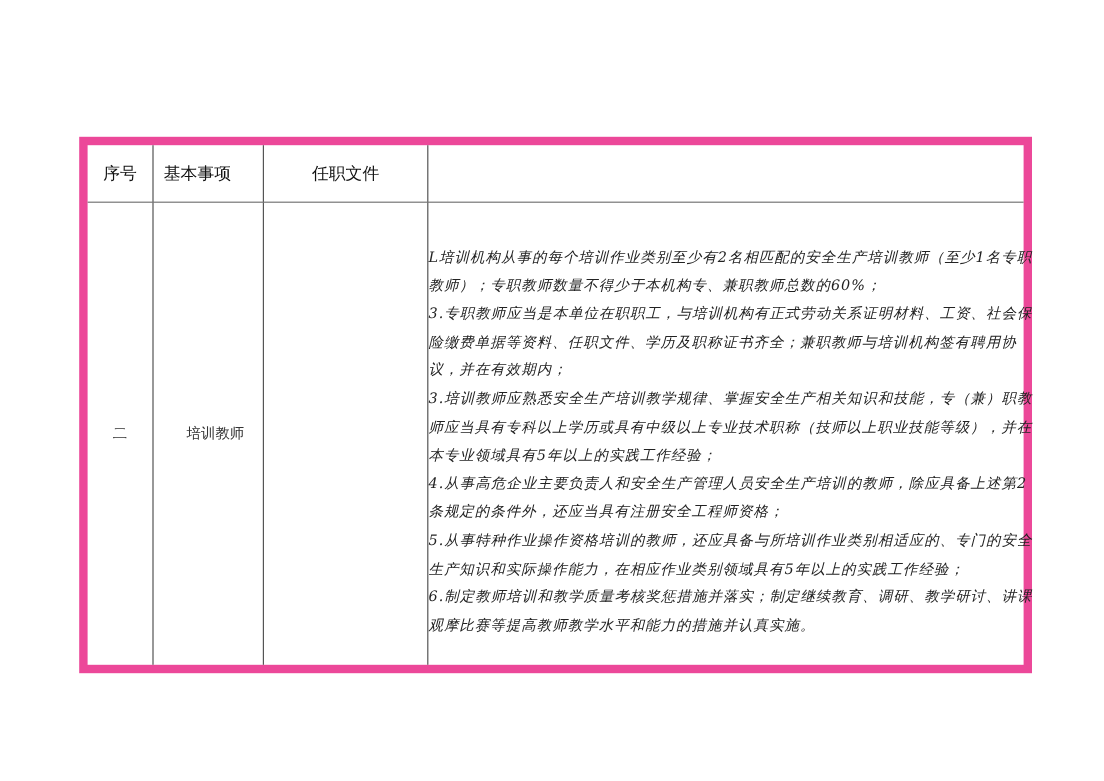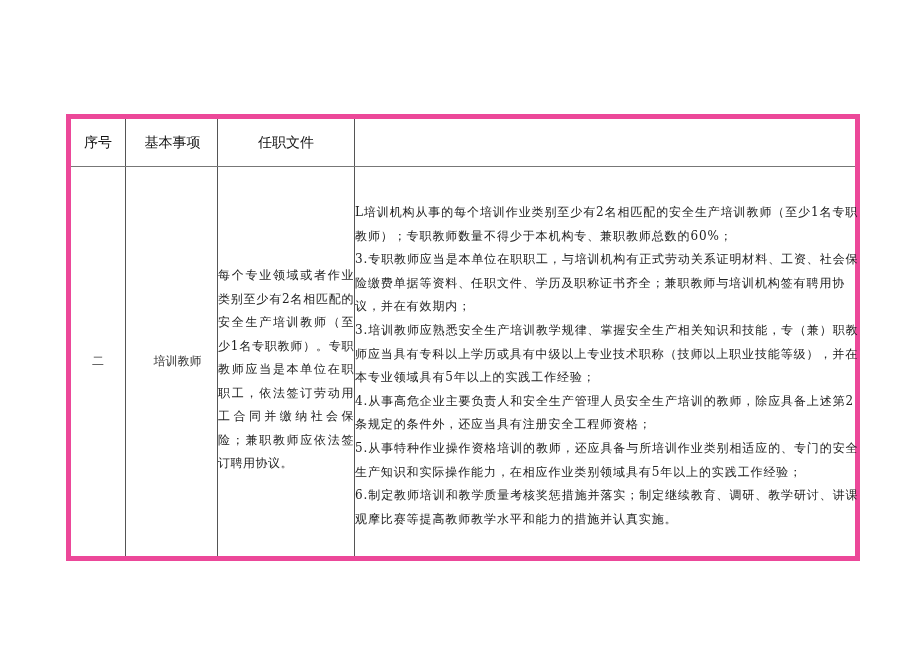--- a/index.html
+++ b/index.html
@@ -1,47 +1,46 @@
 <!DOCTYPE html>
 <html><head>
 <meta charset="utf-8">
 <style>
   html, body { margin: 0; padding: 0; background: #ffffff; }
   body { width: 920px; height: 651px; position: relative; overflow: hidden;
          font-family: "DejaVu Serif", "Liberation Serif", serif; color: #1a1a1a; }
   .tbl { position: absolute; left: 66px; top: 114px; width: 794px; height: 447px;
-         border: 5px solid #ec4899; box-sizing: border-box; }
+         border: 7px solid #ec4899; box-sizing: border-box; }
   .vline { position: absolute; top: 0; bottom: 0; width: 0; border-left: 1px solid #555; }
   .hline { position: absolute; left: 0; right: 0; height: 0; border-top: 1px solid #777; }
   .hdr { position: absolute; top: 0; height: 48px; display: flex; align-items: center; justify-content: center;
          font-family: "DejaVu Sans", "Liberation Sans", sans-serif; font-size: 14px; color: #111; }
   .cell-center { position: absolute; top: 48px; bottom: 0; display: flex; align-items: center; justify-content: center;
          font-size: 12px; color: #333; }
   .req { position: absolute; left: 147px; top: 145px; width: 136px; font-size: 12px; line-height: 23.5px;
          text-align: justify; letter-spacing: 0.5px; color: #222; }
   .content { position: absolute; left: 284px; top: 82px; width: 506px; font-size: 12px; line-height: 23.6px;
-         letter-spacing: 0.9px; color: #222; }
+         letter-spacing: 0.9px; color: #222; font-style: italic; }
   .content p { margin: 0; }
 </style>
 </head>
 <body>
 
 <div class="tbl">
   <div class="vline" style="left:54px"></div>
   <div class="vline" style="left:146px"></div>
   <div class="vline" style="left:283px"></div>
   <div class="hline" style="top:47px"></div>
 
   <div class="hdr" style="left:0;width:54px">序号</div>
-  <div class="hdr" style="left:56px;width:91px">基本事项</div>
+  <div class="hdr" style="left:46px;width:91px">基本事项</div>
   <div class="hdr" style="left:147px;width:136px">任职文件</div>
 
   <div class="cell-center" style="left:0;width:54px">二</div>
   <div class="cell-center" style="left:61px;width:91px">培训教师</div>
-  <div class="req">每个专业领域或者作业类别至少有2名相匹配的安全生产培训教师（至少1名专职教师）。专职教师应当是本单位在职职工，依法签订劳动用工合同并缴纳社会保险；兼职教师应依法签订聘用协议。</div>
 
   <div class="content">
     <p>L培训机构从事的每个培训作业类别至少有2名相匹配的安全生产培训教师（至少1名专职教师）；专职教师数量不得少于本机构专、兼职教师总数的60%；</p>
     <p>3.专职教师应当是本单位在职职工，与培训机构有正式劳动关系证明材料、工资、社会保险缴费单据等资料、任职文件、学历及职称证书齐全；兼职教师与培训机构签有聘用协议，并在有效期内；</p>
     <p>3.培训教师应熟悉安全生产培训教学规律、掌握安全生产相关知识和技能，专（兼）职教师应当具有专科以上学历或具有中级以上专业技术职称（技师以上职业技能等级），并在本专业领域具有5年以上的实践工作经验；</p>
     <p>4.从事高危企业主要负责人和安全生产管理人员安全生产培训的教师，除应具备上述第2条规定的条件外，还应当具有注册安全工程师资格；</p>
     <p>5.从事特种作业操作资格培训的教师，还应具备与所培训作业类别相适应的、专门的安全生产知识和实际操作能力，在相应作业类别领域具有5年以上的实践工作经验；</p>
     <p>6.制定教师培训和教学质量考核奖惩措施并落实；制定继续教育、调研、教学研讨、讲课观摩比赛等提高教师教学水平和能力的措施并认真实施。</p>
   </div>
 </div>

